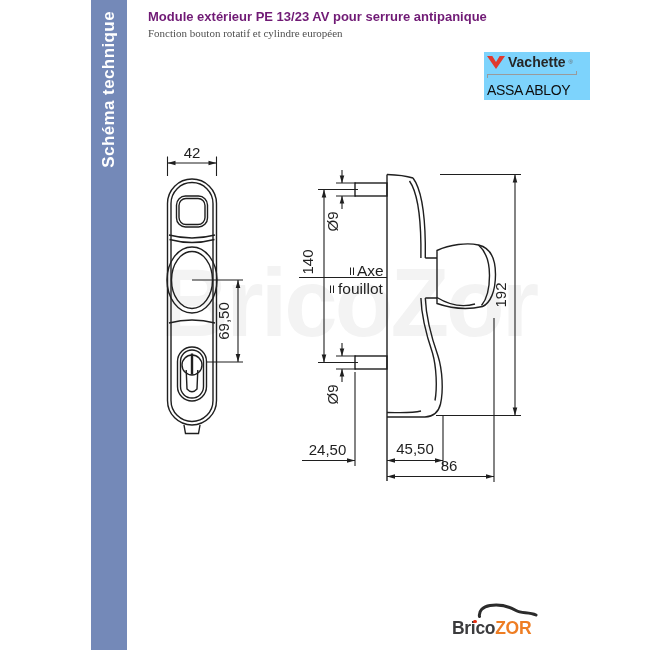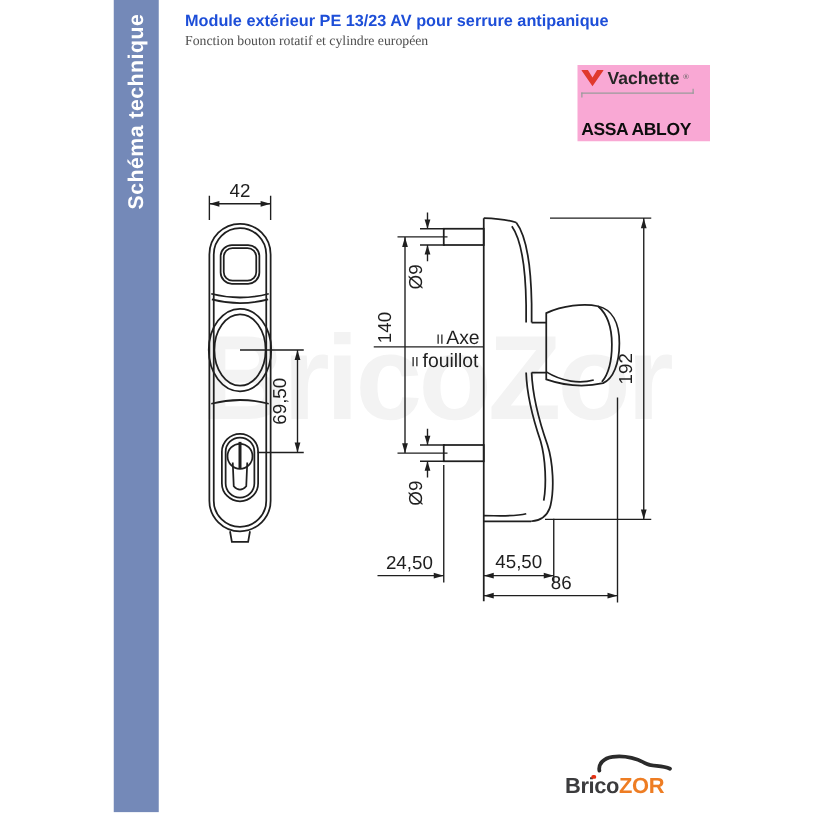--- a/index.html
+++ b/index.html
@@ -15,31 +15,31 @@
   .sidebar-label-wrap{
     position:absolute;left:0;top:4px;width:36px;height:170px;
     display:flex;align-items:center;justify-content:center;
   }
   .sidebar-label{
     writing-mode:vertical-rl;transform:rotate(180deg);
     color:#ffffff;font-size:17px;font-weight:bold;letter-spacing:.4px;white-space:nowrap;
   }
   
   .header{position:absolute;left:148px;top:9px;z-index:3;}
-  .header h1{margin:0;font-size:13px;font-weight:bold;color:#1d4ed8;letter-spacing:0;}
+  .header h1{margin:0;font-size:13px;font-weight:bold;color:#701a75;letter-spacing:0;}
   .header p{margin:3px 0 0 0;font-size:11px;color:#4f4f4f;font-family:Liberation Serif, serif;}
   
-  .vachette-logo{position:absolute;left:462px;top:52px;width:100px;z-index:3;background:#f9a8d4;padding:2px 3px;}
+  .vachette-logo{position:absolute;left:484px;top:52px;width:100px;z-index:3;background:#7dd3fc;padding:2px 3px;}
   .vachette-row{display:flex;align-items:center;gap:3px;}
   .vachette-word{font-size:14px;font-weight:bold;color:#262626;}
   .vachette-mark{font-size:6px;color:#666;vertical-align:super;}
   .vachette-rule{position:relative;margin-top:4px;width:90px;height:1px;background:#9a9a9a;}
   .vachette-rule::before{content:"";position:absolute;left:0;top:0;width:1px;height:4px;background:#9a9a9a;}
   .vachette-rule::after{content:"";position:absolute;right:0;top:-3px;width:1px;height:4px;background:#9a9a9a;}
-  .assa-abloy{margin-top:20px;font-size:14px;font-weight:bold;color:#0d0d0d;letter-spacing:-.3px;}
+  .assa-abloy{margin-top:7px;font-size:14px;font-weight:normal;color:#0d0d0d;letter-spacing:-.3px;}
   
   .watermark{
     position:absolute;left:160px;top:248px;z-index:1;
     font-size:96px;font-weight:bold;letter-spacing:-3px;
     color:rgba(40,40,40,0.055);white-space:nowrap;user-select:none;
   }
   
   .drawing{position:absolute;left:0;top:0;z-index:2;}
   .drawing text{font-family:"Liberation Sans",sans-serif;font-size:15px;fill:#1f1f1f;}
   .drawing text.axis-label{font-size:15.5px;}

